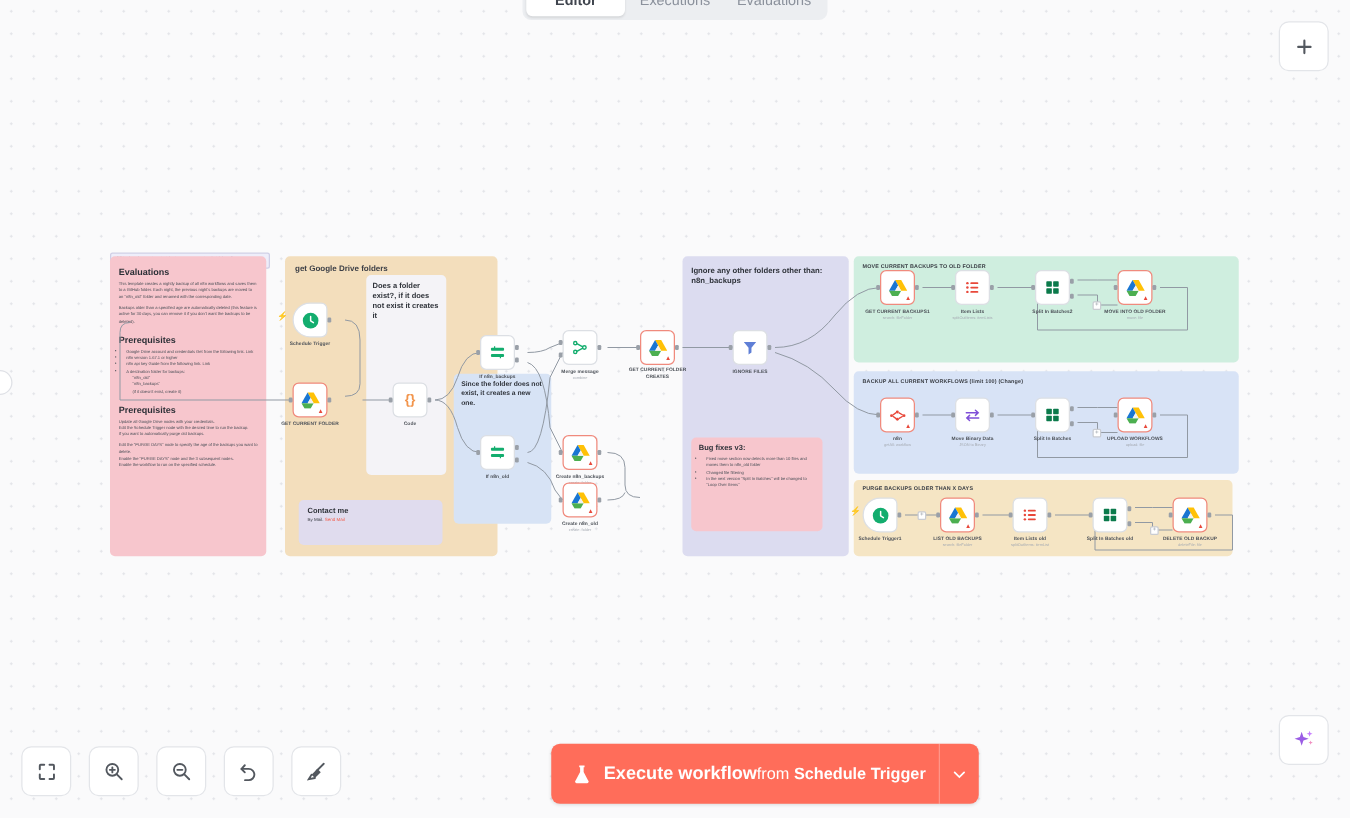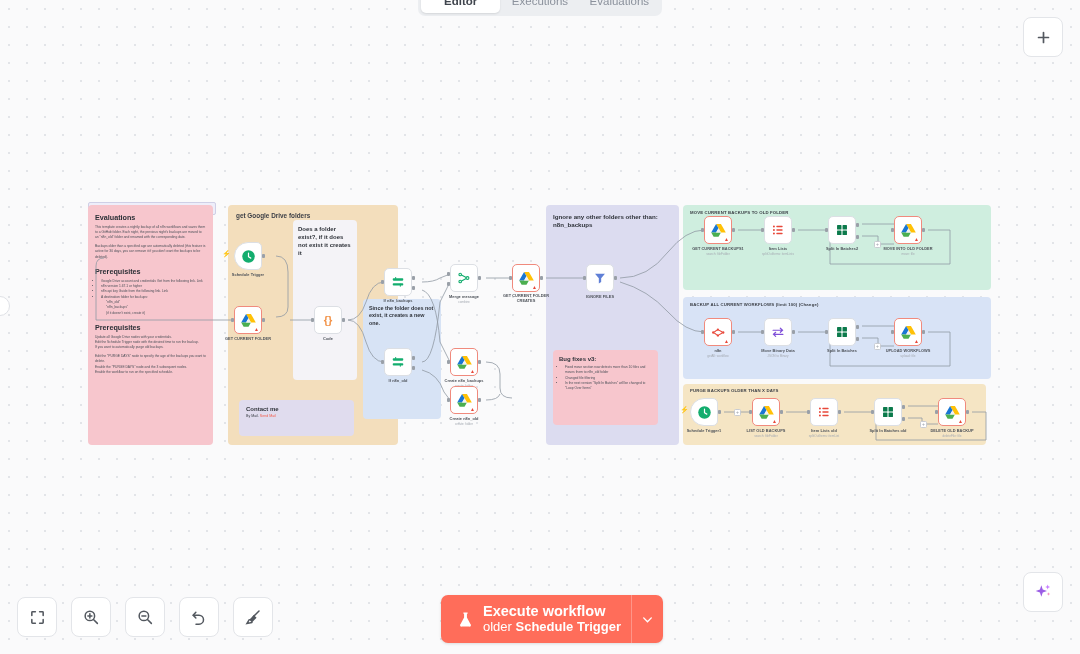--- a/index.html
+++ b/index.html
@@ -48,21 +48,21 @@
   #zoom-toolbar .sqbtn{ position:static; }
 
   
   #execute-btn{
     position:absolute; left:441px; bottom:11px;
     height:48px; background:#ff6d5a; border-radius:7px;
     display:flex; align-items:center; color:#fff; cursor:pointer; z-index:36;
     box-shadow:0 1px 3px rgba(0,0,0,.12);
   }
   #execute-btn .flask{ padding:0 9px 0 16px; display:flex; align-items:center;}
-  #execute-btn .labels{ display:flex; flex-direction:column; justify-content:flex-start; padding-right:10px;}
+  #execute-btn .labels{ display:flex; justify-content:flex-start; padding-right:10px;}
   #execute-btn .l1{ font-size:14.5px; font-weight:600; line-height:16px; }
   #execute-btn .l2{ font-size:13px; line-height:16px; }
   #execute-btn .l2 b{ font-weight:600; }
   #execute-chevron{
     width:32px; height:48px; display:flex; align-items:center; justify-content:center;
     border-left:1px solid rgba(255,255,255,.28); cursor:pointer;
   }
 
   
   #left-stub{
@@ -215,21 +215,21 @@
 </div>
 
 <div id="execute-btn">
   <div class="flask">
     <svg width="17" height="19" viewBox="0 0 24 24">
       <path d="M9 2h6v2h-1v5.2l4.9 9.3A2 2 0 0117.1 22H6.9a2 2 0 01-1.8-3.5L10 9.2V4H9z" fill="#fff"></path>
     </svg>
   </div>
   <div class="labels">
     <div class="l1">Execute workflow</div>
-    <div class="l2"><span>older </span><b>Schedule Trigger</b></div>
+    <div class="l2"><span>from </span><b>Schedule Trigger</b></div>
   </div>
   <div id="execute-chevron">
     <svg width="13" height="13" viewBox="0 0 24 24" fill="none" stroke="#fff" stroke-width="2.6" stroke-linecap="round">
       <path d="M5 9l7 7 7-7"></path>
     </svg>
   </div>
 </div>
 
 <div id="wf">
 

